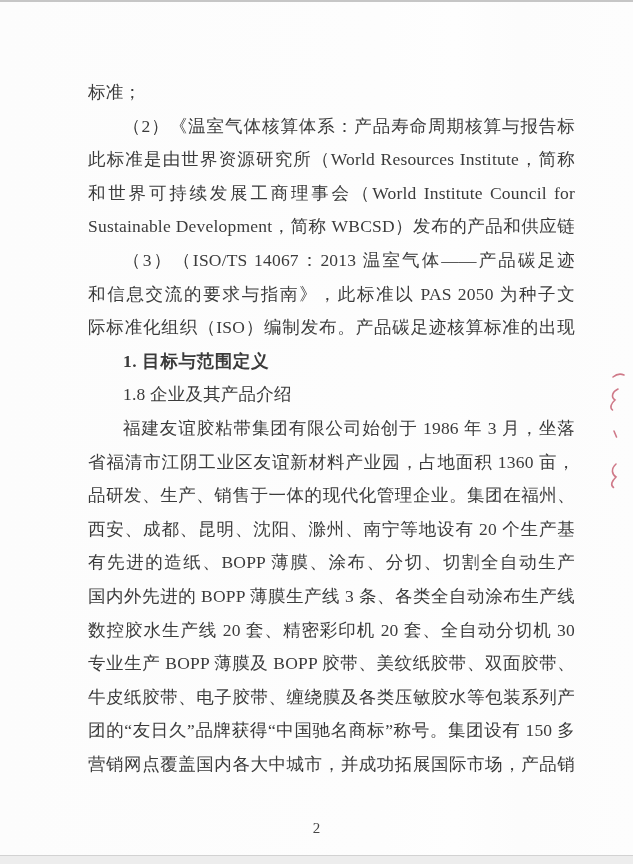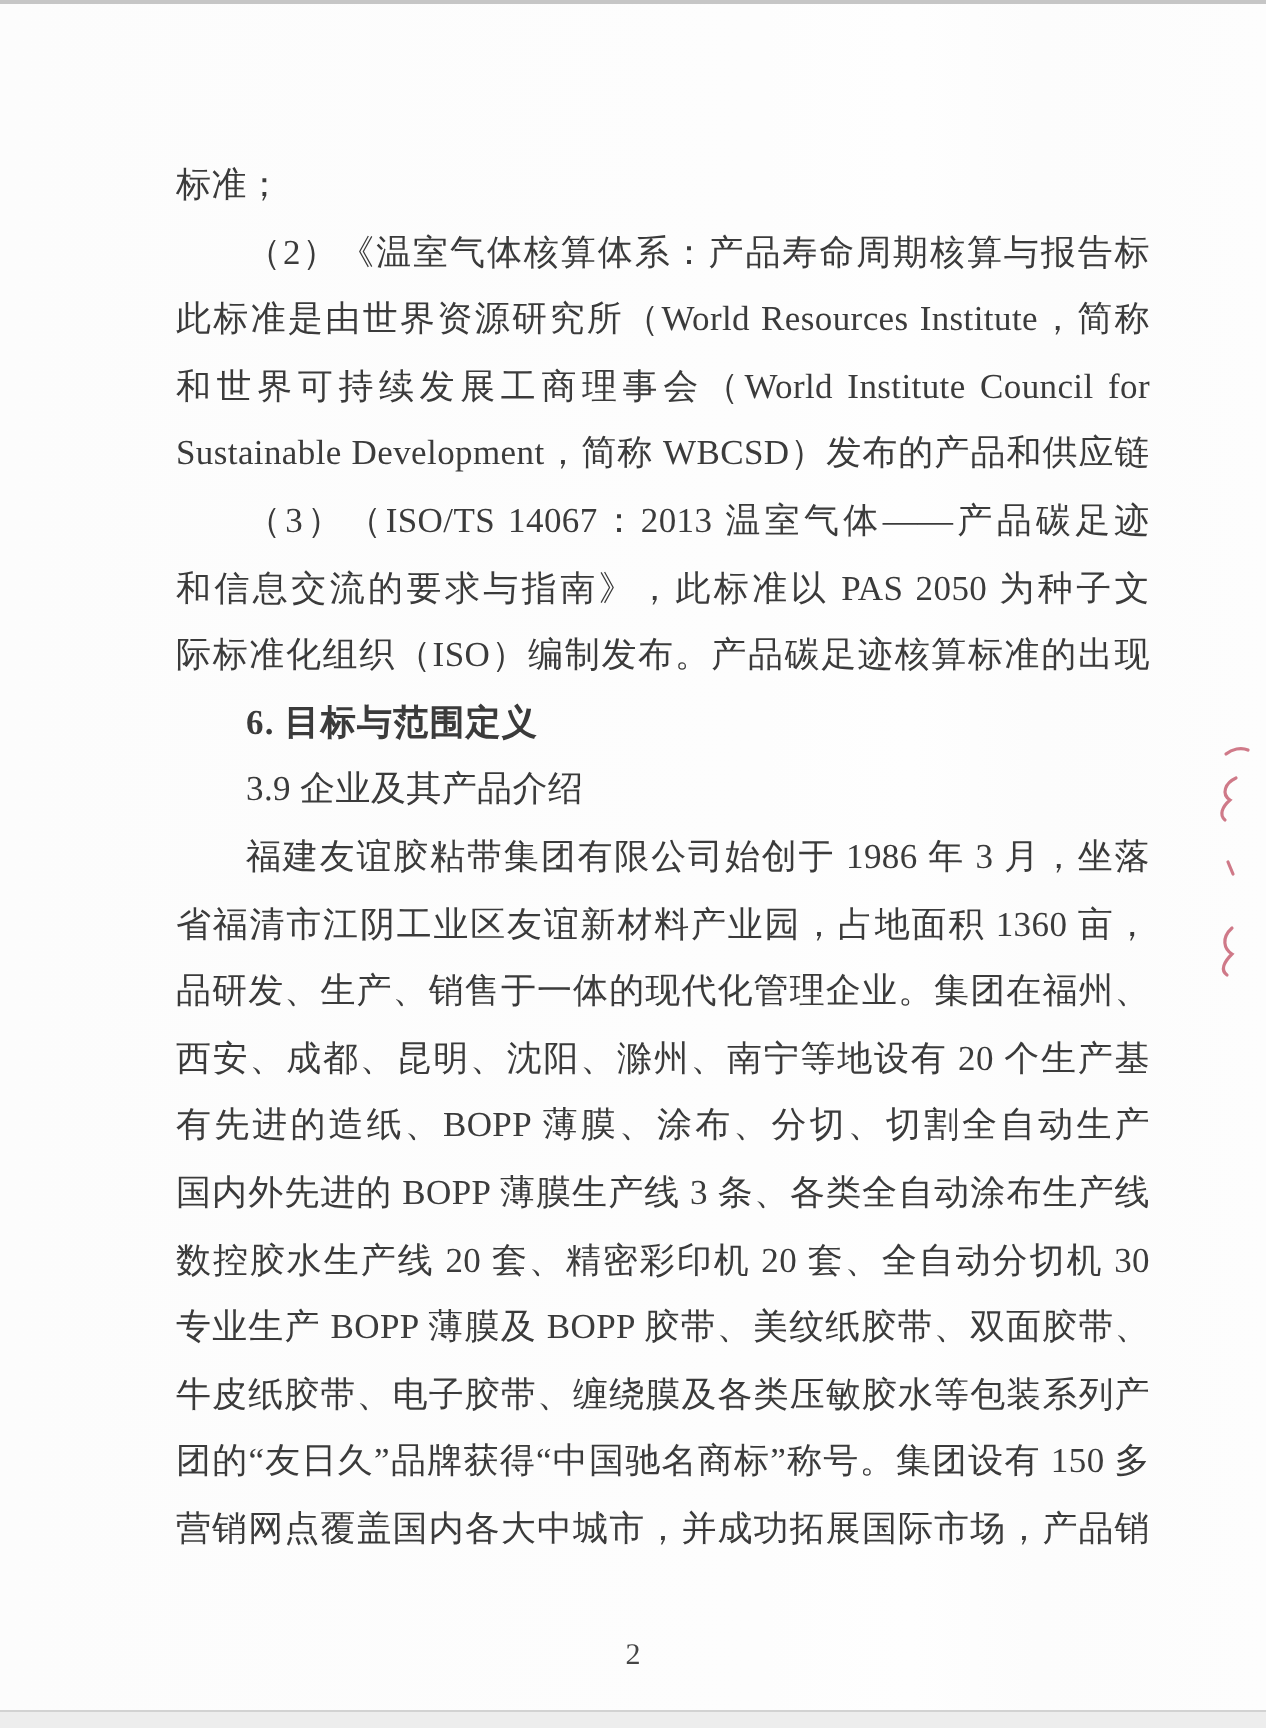--- a/index.html
+++ b/index.html
@@ -79,22 +79,22 @@
 
   <div class="textblock" id="lines">
       <div class="line">标准；</div>
       <div class="line justify indent">（2）《温室气体核算体系：产品寿命周期核算与报告标准》，</div>
       <div class="line justify">此标准是由世界资源研究所（World Resources Institute，简称 VRI）</div>
       <div class="line justify">和世界可持续发展工商理事会（World Institute Council for</div>
       <div class="line justify">Sustainable Development，简称 WBCSD）发布的产品和供应链标准；</div>
       <div class="line justify indent">（3）（ISO/TS 14067：2013 温室气体——产品碳足迹——量化</div>
       <div class="line justify">和信息交流的要求与指南》，此标准以 PAS 2050 为种子文件，由国</div>
       <div class="line justify">际标准化组织（ISO）编制发布。产品碳足迹核算标准的出现目的是</div>
-      <div class="line indent bold">6. 目标与范围定义</div>
-      <div class="line indent">3.9 企业及其产品介绍</div>
+      <div class="line indent bold">1. 目标与范围定义</div>
+      <div class="line indent">1.8 企业及其产品介绍</div>
       <div class="line justify indent">福建友谊胶粘带集团有限公司始创于 1986 年 3 月，坐落于福建</div>
       <div class="line justify">省福清市江阴工业区友谊新材料产业园，占地面积 1360 亩，是集产</div>
       <div class="line justify">品研发、生产、销售于一体的现代化管理企业。集团在福州、武汉、</div>
       <div class="line justify">西安、成都、昆明、沈阳、滁州、南宁等地设有 20 个生产基地，拥</div>
       <div class="line justify">有先进的造纸、BOPP 薄膜、涂布、分切、切割全自动生产线，拥有</div>
       <div class="line justify">国内外先进的 BOPP 薄膜生产线 3 条、各类全自动涂布生产线 81 条、</div>
       <div class="line justify">数控胶水生产线 20 套、精密彩印机 20 套、全自动分切机 30 多台等，</div>
       <div class="line justify">专业生产 BOPP 薄膜及 BOPP 胶带、美纹纸胶带、双面胶带、和纸胶带、</div>
       <div class="line justify">牛皮纸胶带、电子胶带、缠绕膜及各类压敏胶水等包装系列产品，集</div>
       <div class="line justify">团的“友日久”品牌获得“中国驰名商标”称号。集团设有 150 多个</div>

